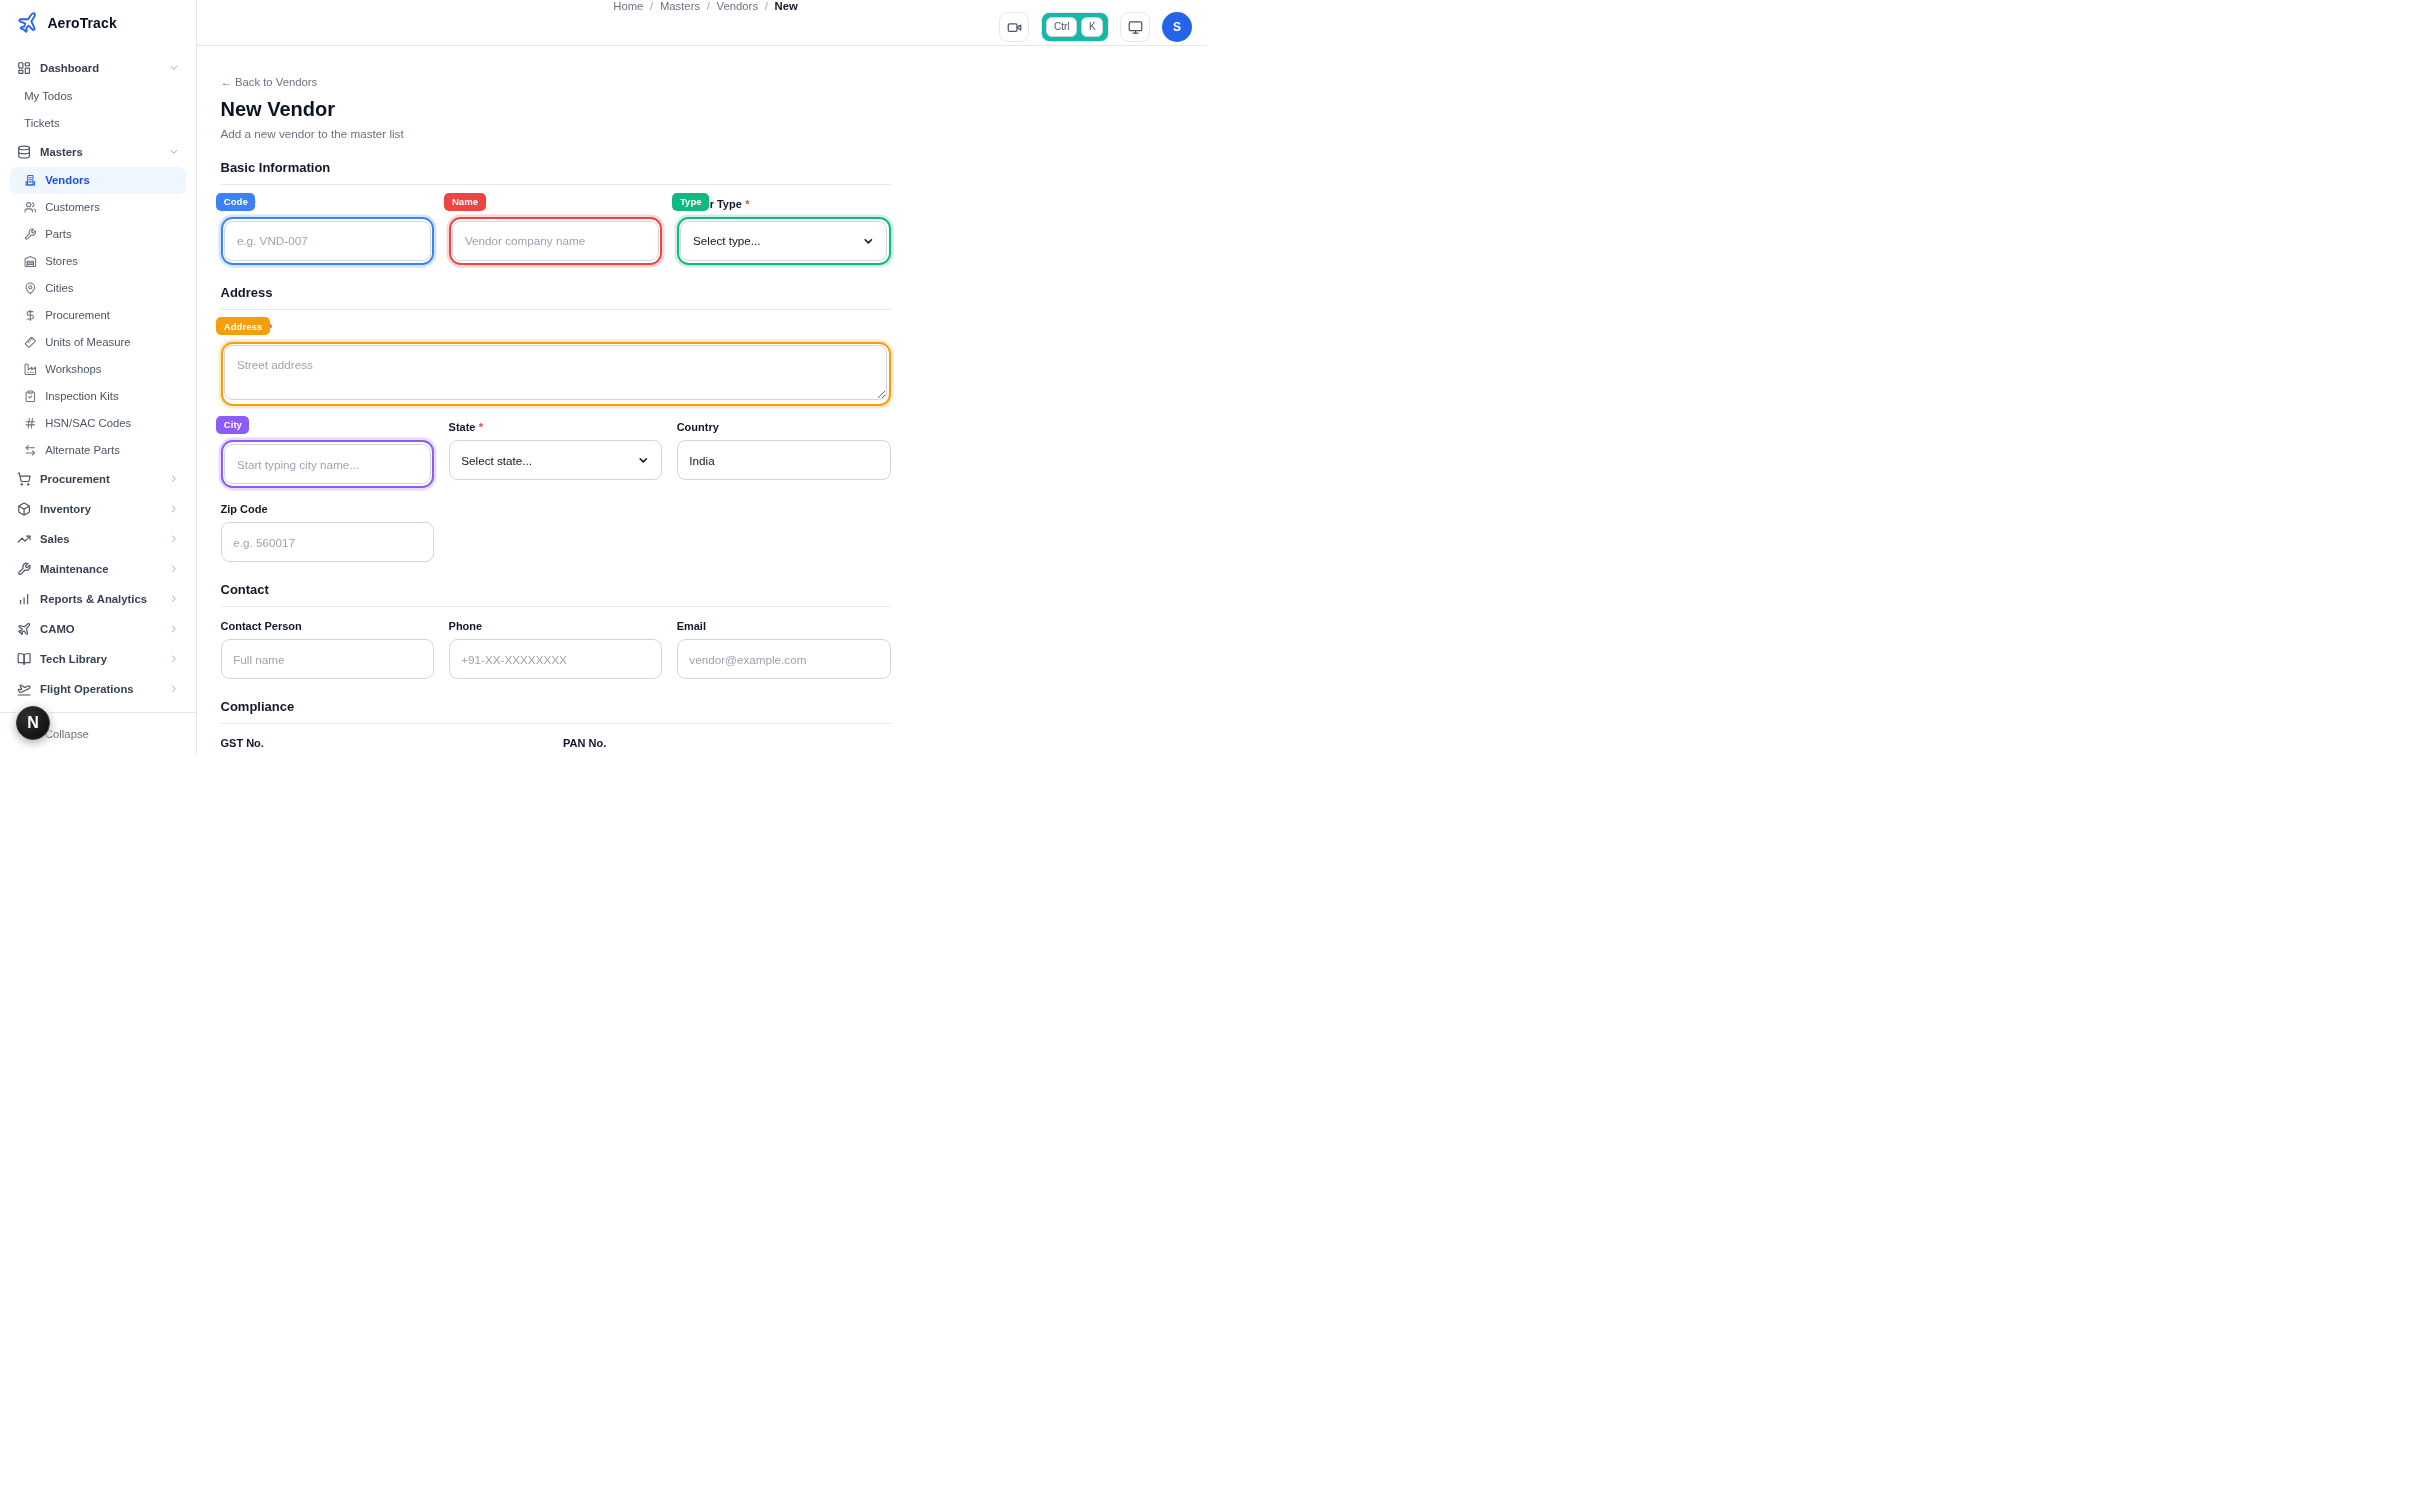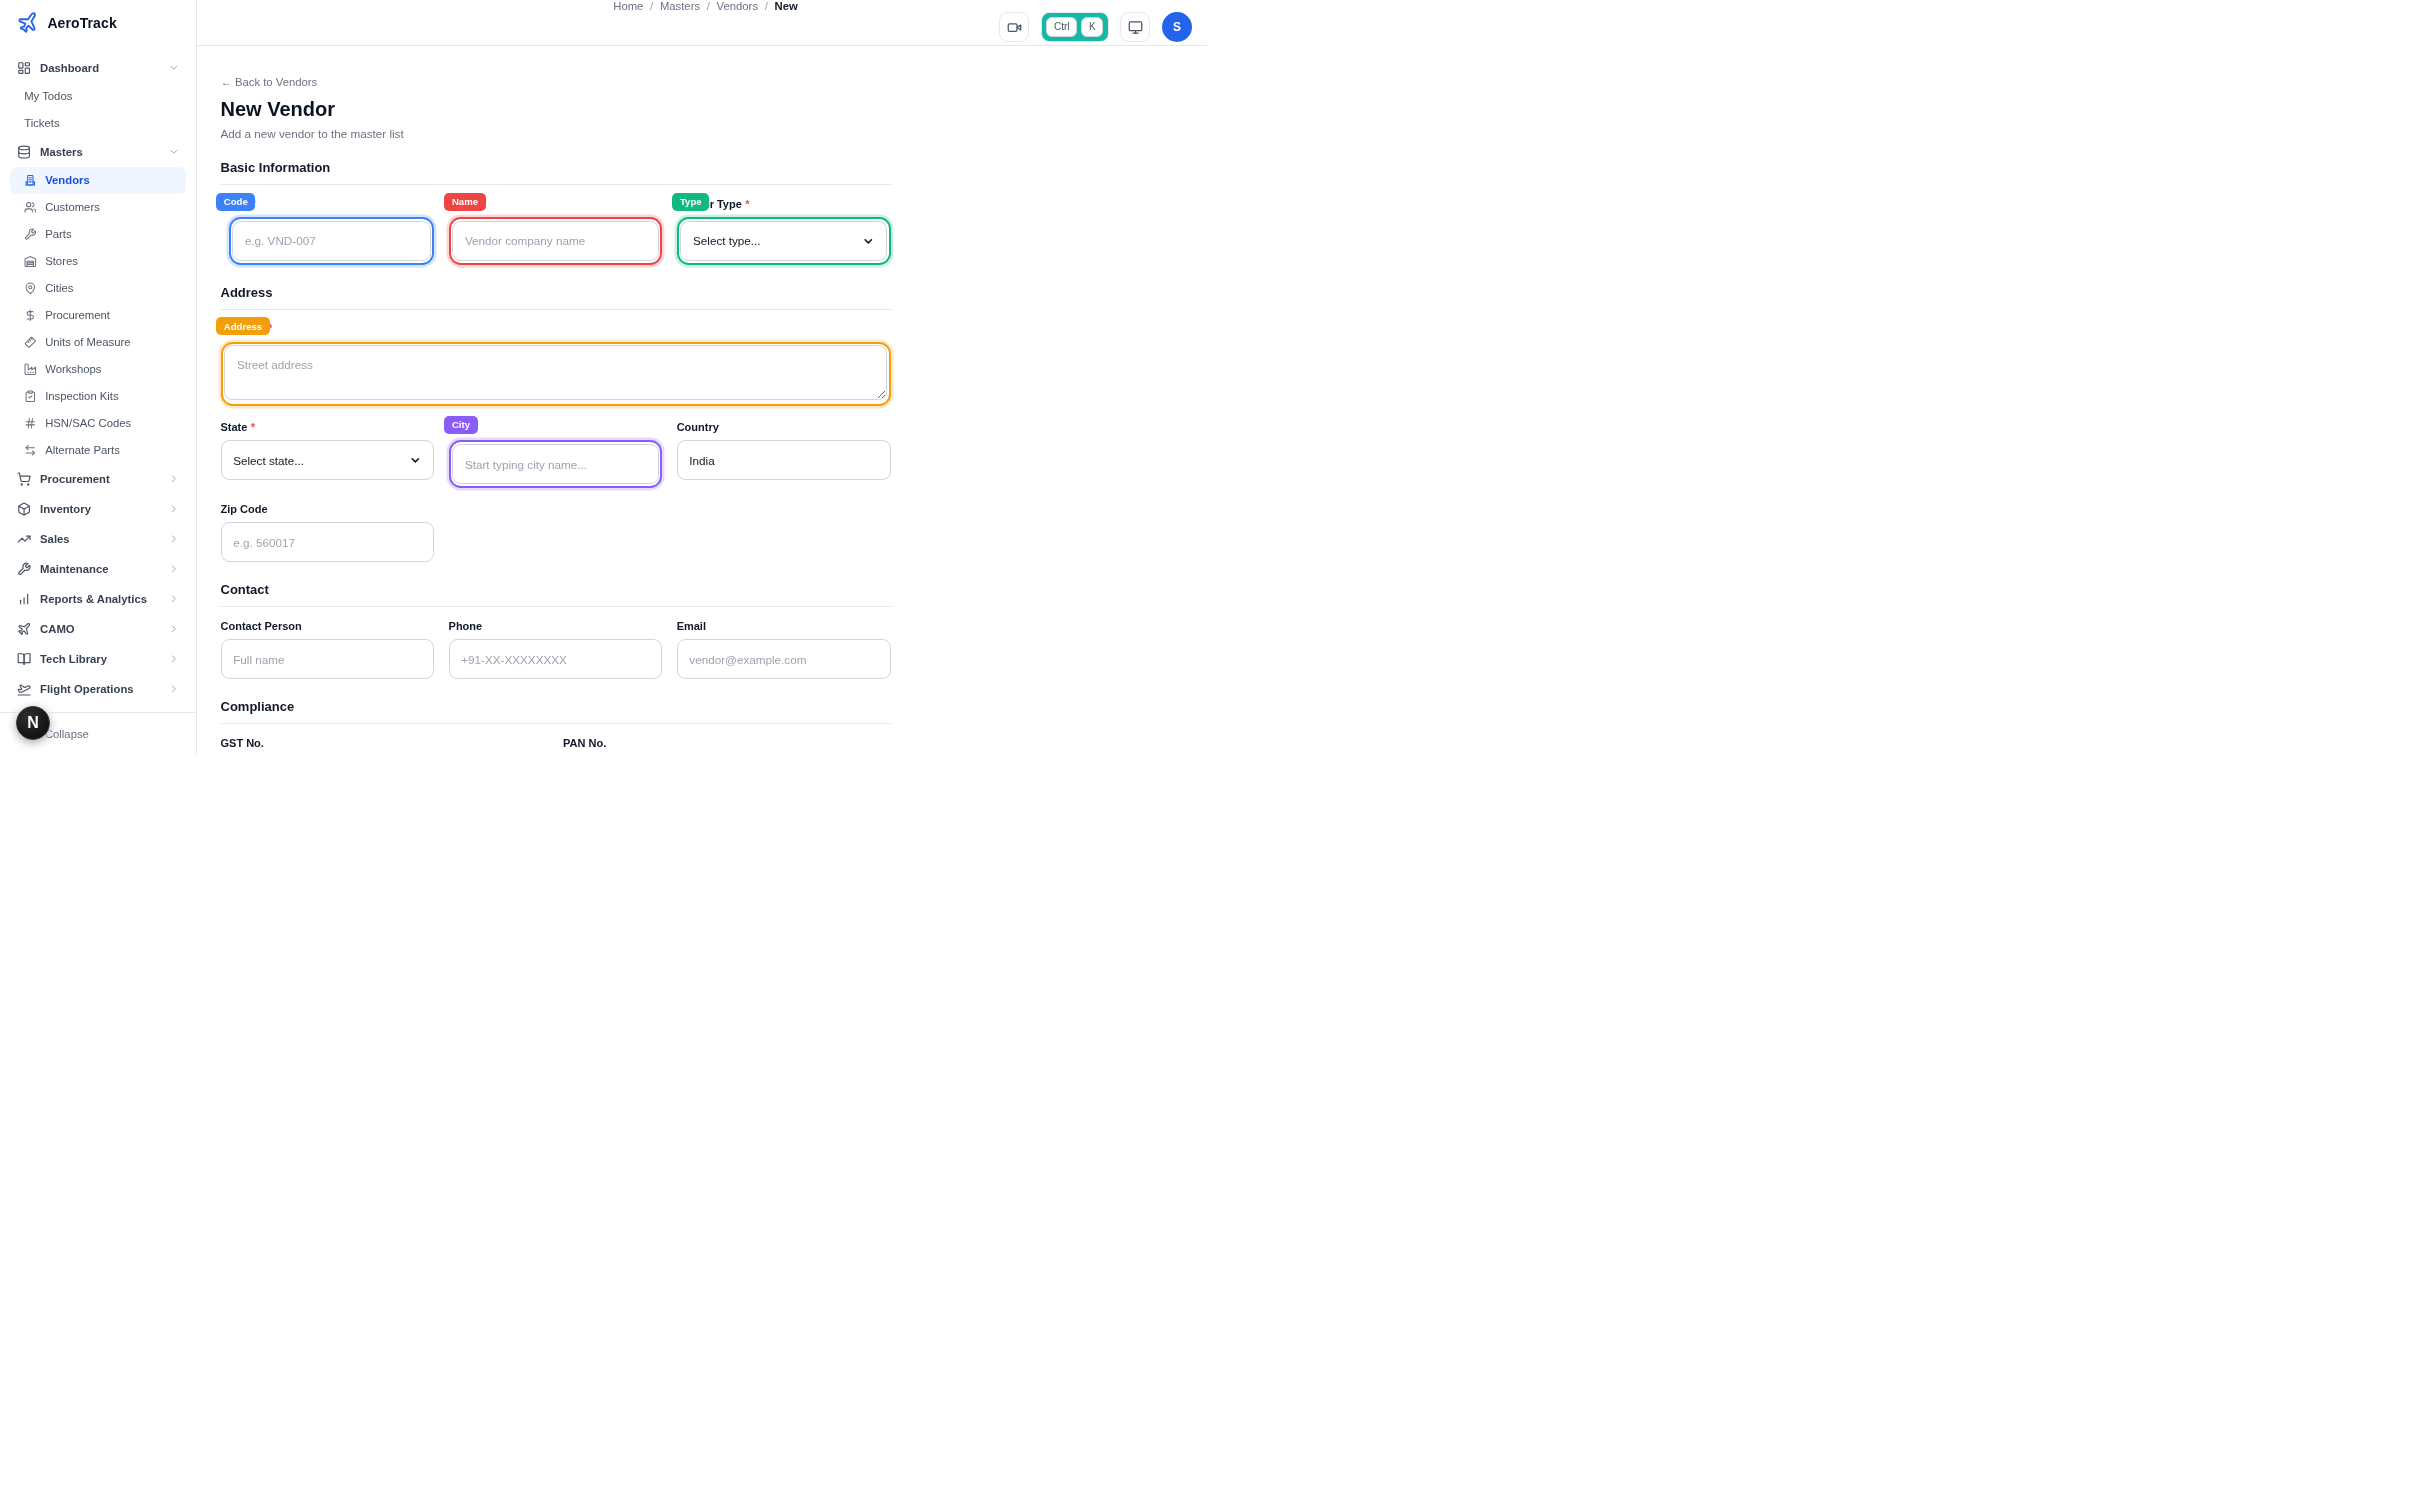--- a/index.html
+++ b/index.html
@@ -103,21 +103,21 @@
     width:100%; height:40px; border:0.8px solid #d1d5db; border-radius:8.4px;
     padding:0 11.7px; font-size:11.7px; color:#111827; background:#fff; outline:none;
     font-family:"Liberation Sans","DejaVu Sans",sans-serif;
   }
   input.tin::placeholder, textarea.tin::placeholder { color:#9ca3af; }
   textarea.tin { height:55px; padding:11px 11.7px; resize:vertical; line-height:1.35; }
   .select { display:flex; align-items:center; justify-content:space-between; cursor:pointer; }
   .select svg { width:12.6px; height:12.6px; color:#111827; flex:0 0 auto; }
 
   .ring { border:2.5px solid; border-radius:11.7px; padding:1.7px; background:#fff; }
-  .ring.blue  { border-color:#3b82f6; box-shadow:0 0 0 2.5px rgba(59,130,246,.22);margin-left:8px; }
+  .ring.blue  { border-color:#3b82f6; box-shadow:0 0 0 2.5px rgba(59,130,246,.22); }
   .ring.red   { border-color:#ef4444; box-shadow:0 0 0 2.5px rgba(239,68,68,.22); }
   .ring.green { border-color:#10b981; box-shadow:0 0 0 2.5px rgba(16,185,129,.22); }
   .ring.orange{ border-color:#f59e0b; box-shadow:0 0 0 2.5px rgba(245,158,11,.22); }
   .ring.purple{ border-color:#8b5cf6; box-shadow:0 0 0 2.5px rgba(139,92,246,.22); }
   .ring input.tin, .ring textarea.tin { border-color:#d1d5db; }
 </style>
 </head>
 <body>
 
 <div class="app">
@@ -520,40 +520,40 @@
             <div class="label-row">
               <span class="flabel"><span>Address</span><span class="req">*</span></span>
               <span class="badge orange">Address</span>
             </div>
             <div class="ring orange">
               <textarea class="tin" placeholder="Street address" style=""></textarea>
             </div>
           </div>
           <div class="field">
             <div class="label-row">
+              <span class="flabel"><span>City</span><span class="req">*</span></span>
+              <span class="badge purple">City</span>
+            </div>
+            <div class="ring purple">
+              <input class="tin" placeholder="Start typing city name..." style="">
+            </div>
+          </div>
+          <div class="field">
+            <div class="label-row">
               <span class="flabel"><span>State</span><span class="req">*</span></span>
             </div>
             <div class="select">
               <span>Select state...</span>
               <svg viewBox="0 0 24 24" fill="none" stroke="currentColor" stroke-width="3" stroke-linecap="round" stroke-linejoin="round">
                   <path d="m6 9 6 6 6-6"></path>
                 </svg>
             </div>
           </div>
           <div class="field">
             <div class="label-row">
-              <span class="flabel"><span>City</span><span class="req">*</span></span>
-              <span class="badge purple">City</span>
-            </div>
-            <div class="ring purple">
-              <input class="tin" placeholder="Start typing city name..." style="">
-            </div>
-          </div>
-          <div class="field">
-            <div class="label-row">
               <span class="flabel"><span>Country</span></span>
             </div>
             <input class="tin" value="India" style="">
           </div>
           <div class="field">
             <div class="label-row">
               <span class="flabel"><span>Zip Code</span></span>
             </div>
             <input class="tin" placeholder="e.g. 560017" style="">
           </div>

